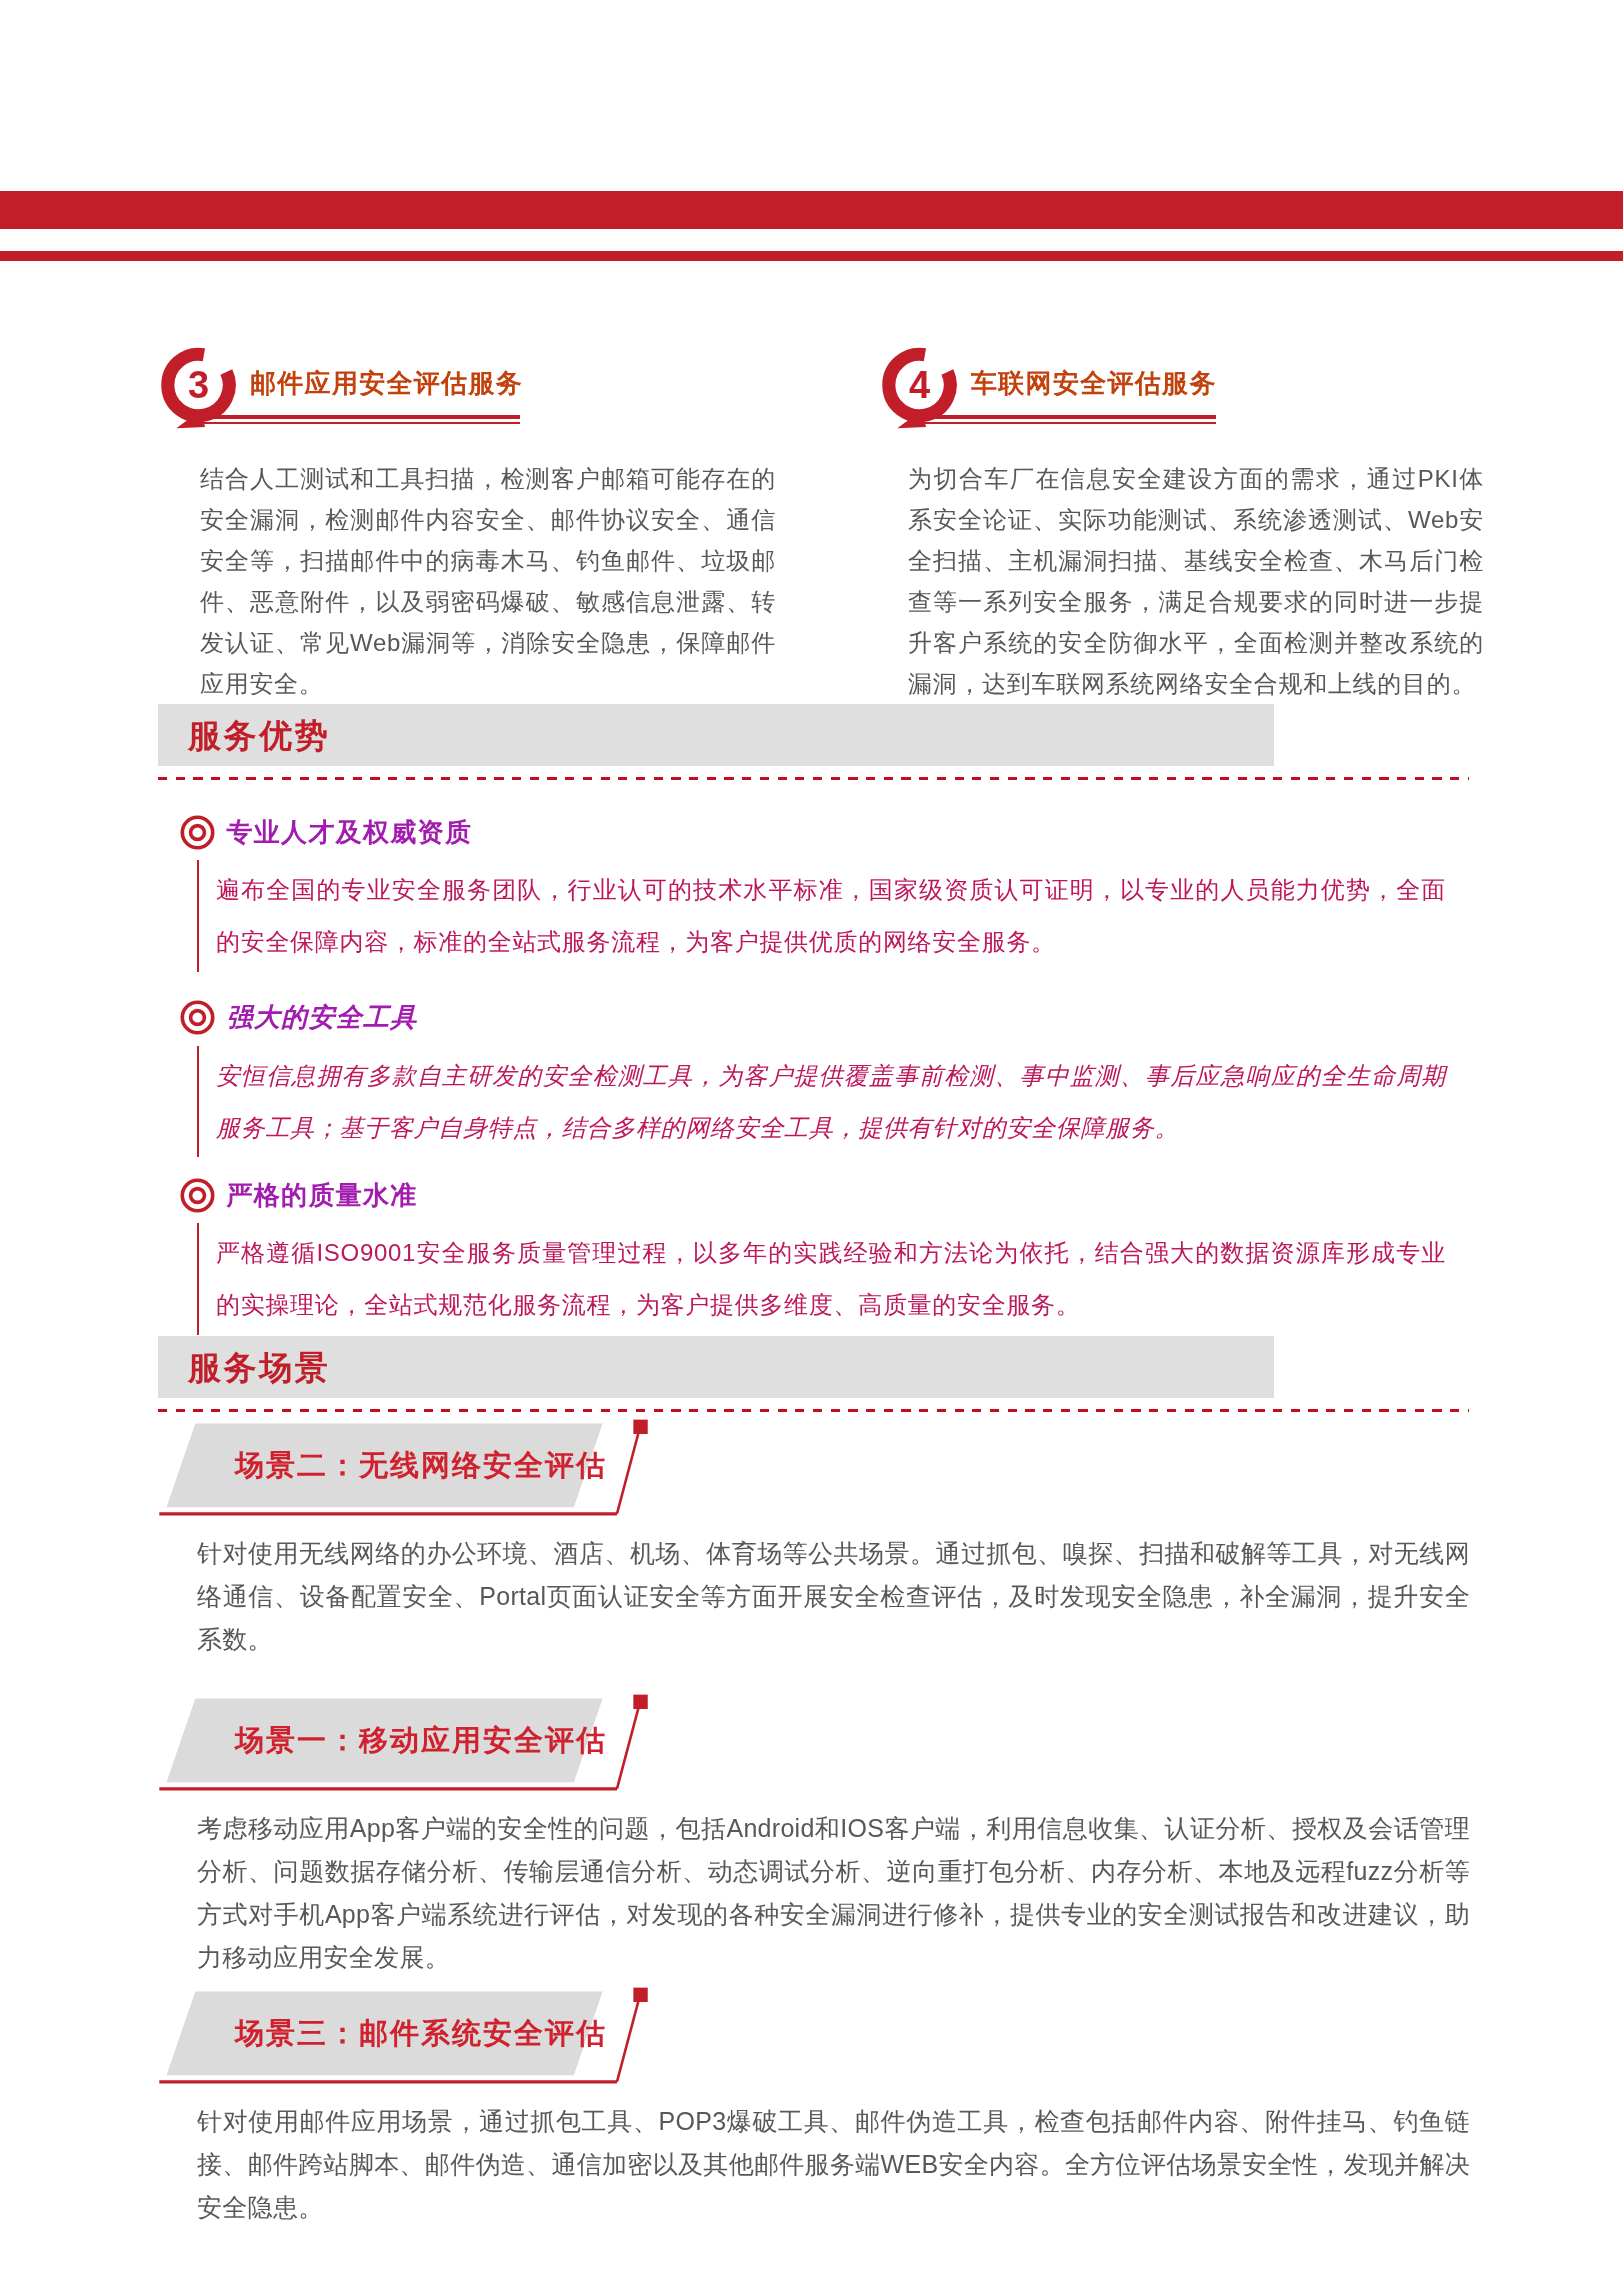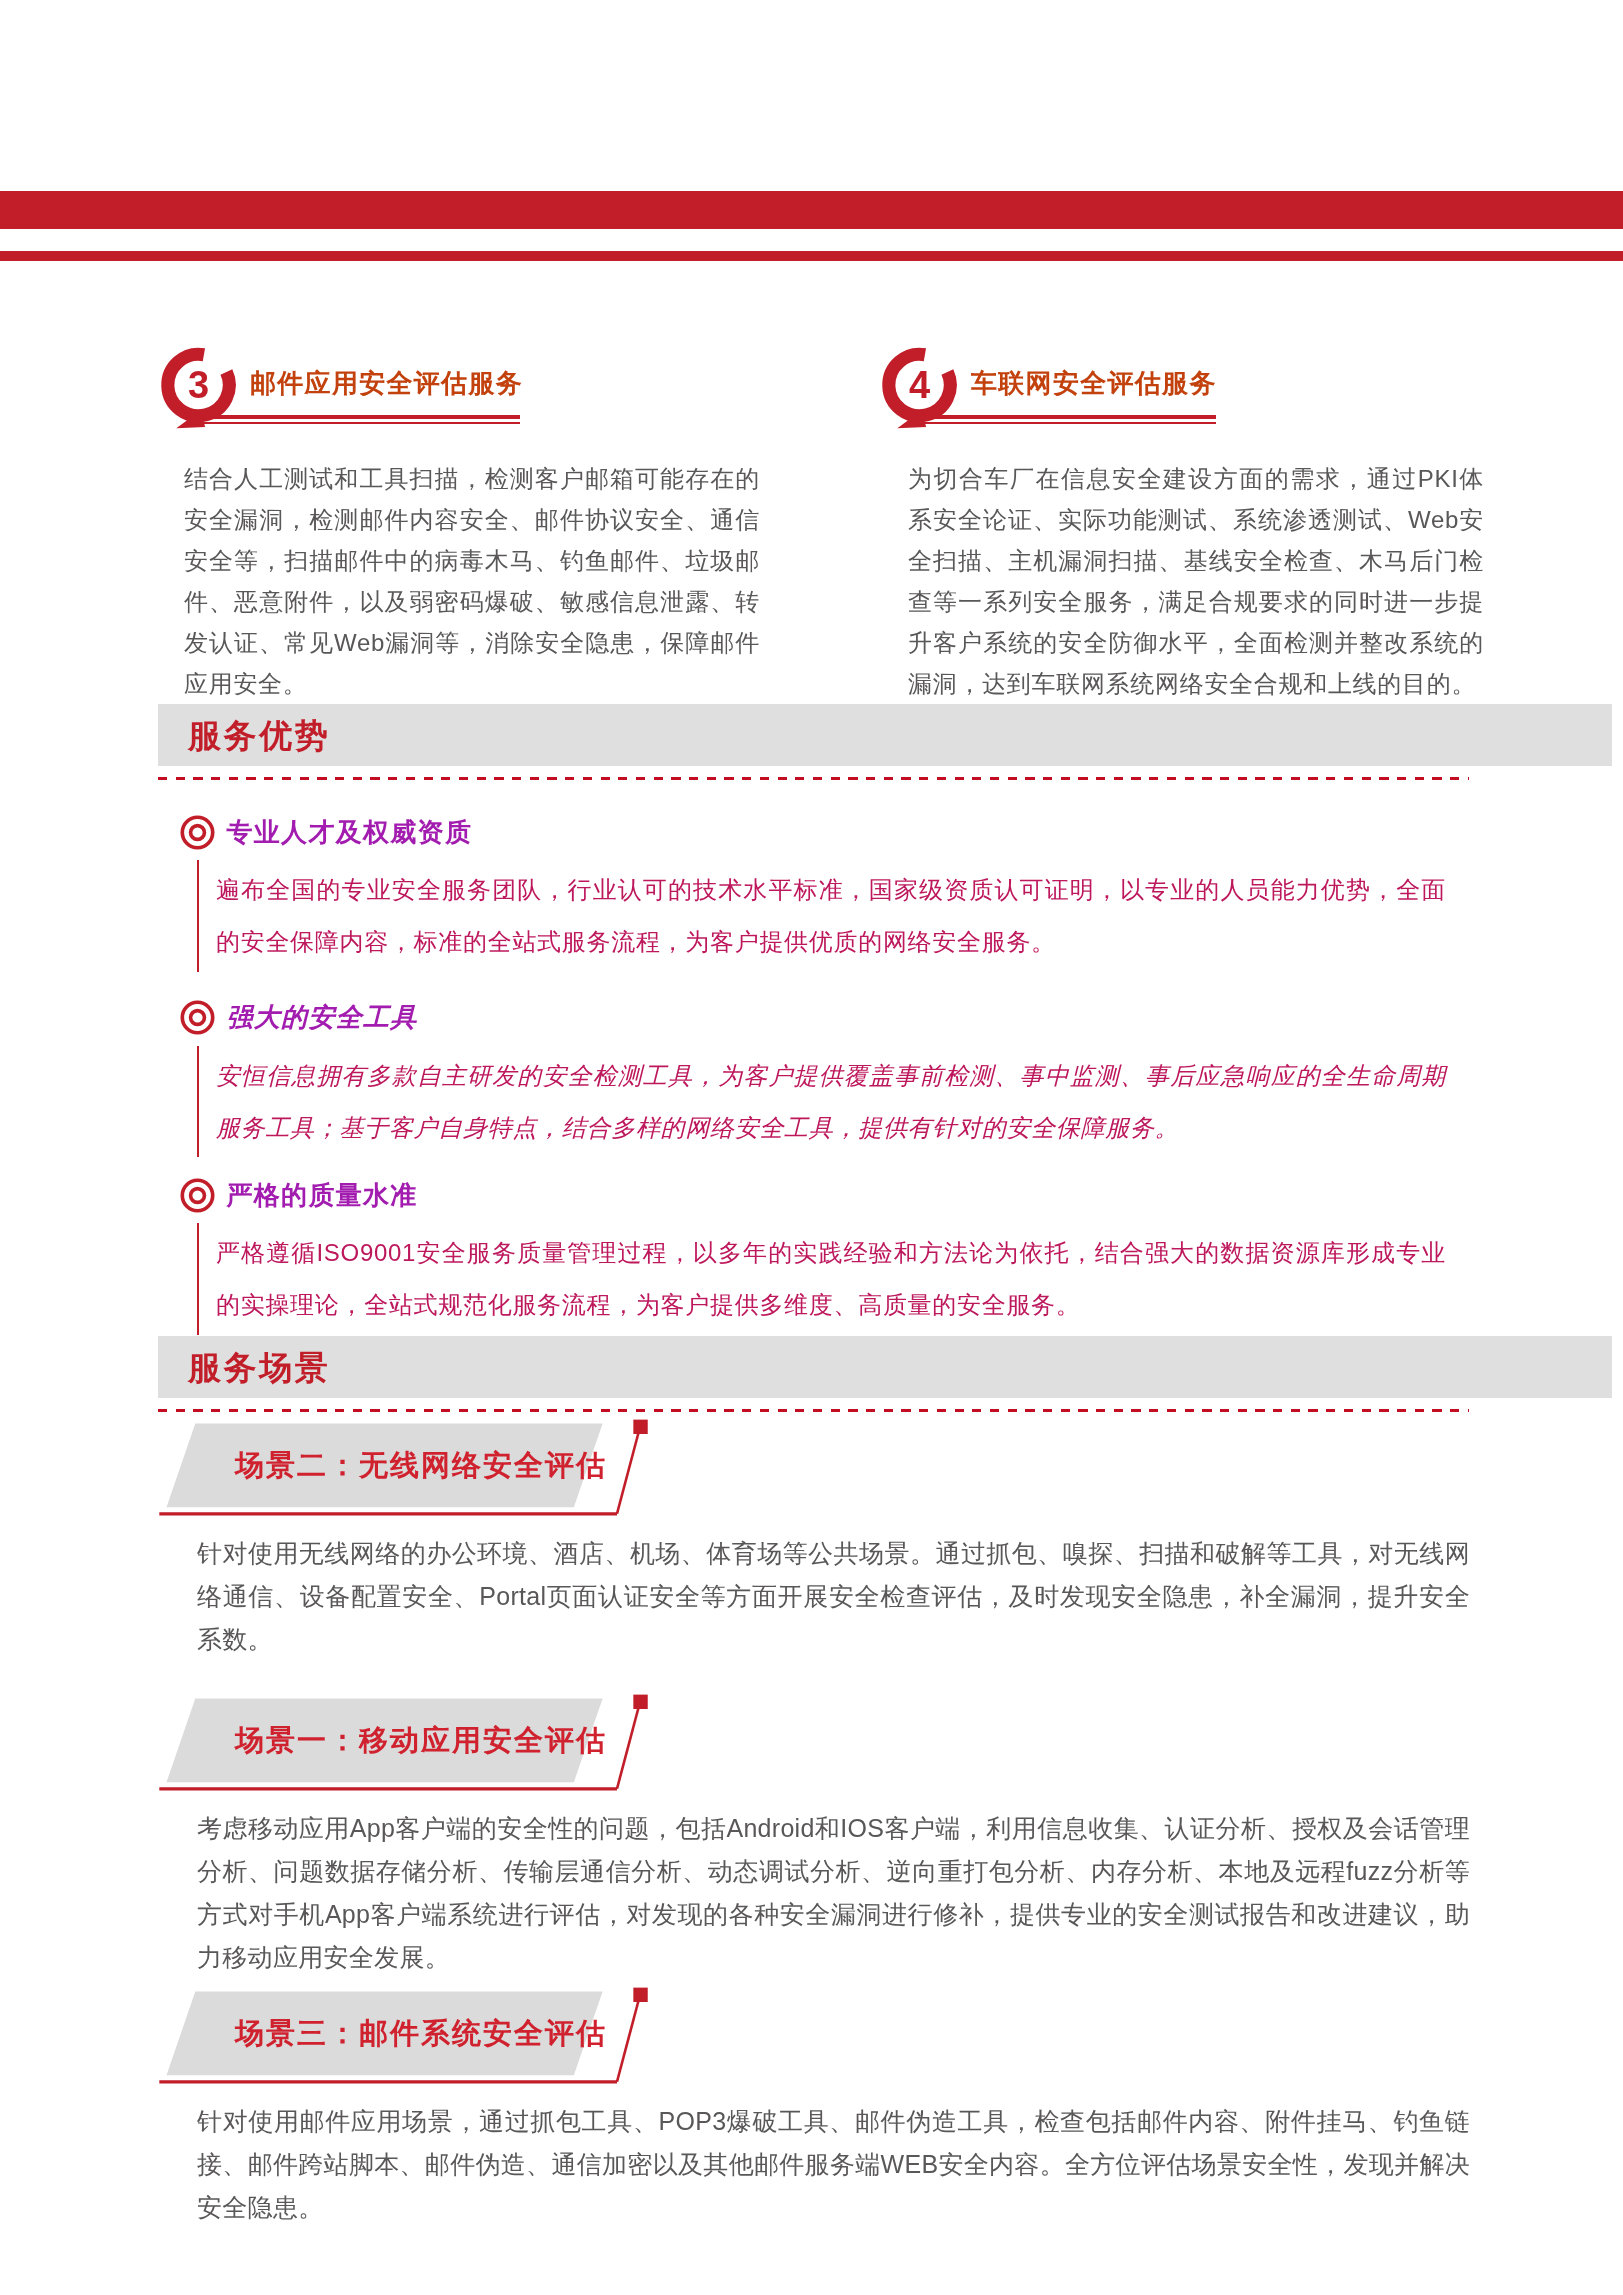--- a/index.html
+++ b/index.html
@@ -22,25 +22,25 @@
   .badge-num { position:absolute; left:21px; top:19.6px; width:39px; height:47px; line-height:47px;
                text-align:center; font-size:38px; font-weight:bold; color:#C11E29; }
   .svc-title { position:absolute; left:92px; top:23.6px; font-size:26px; font-weight:bold; color:#c2410c; letter-spacing:1.3px; }
   .svc-underline { position:absolute; left:30px; top:72px; }
   .svc-underline .u-thick { height:4.6px; background:#C11E29; }
   .svc-underline .u-gap   { height:2.6px; }
   .svc-underline .u-thin  { height:2px; background:#C11E29; }
   .u-a { width:332px; } .u-b { width:307px; }
   .svc-body { margin-top:17px; font-size:24px; line-height:41px; color:#595757;
               text-align:justify; letter-spacing:0.7px; }
-  .svc-col-a .svc-body { margin-left:26px; width:576px; }
+  .svc-col-a .svc-body { margin-left:42px; width:576px; }
   .svc-col-b .svc-body { margin-left:29px; width:576px; }
 
   
-  .section-head { margin-top:0; width:1454px; height:62px; background:#DFDFDF; }
+  .section-head { margin-top:0; width:1116px; height:62px; background:#DFDFDF; }
   .section-head .head-label { display:inline-block; margin:9.2px 0 0 30px; font-size:33px; font-weight:bold;
                               color:#C11E29; letter-spacing:2.6px; line-height:46px; }
   .dashed-rule { margin-top:11px; width:1311px; height:3.3px;
                  background:repeating-linear-gradient(to right,#C30D23 0 9.2px,transparent 9.2px 17.7px); }
   .head-scene { margin-top:1px; }
 
   
   .adv { margin-top:34px; }
   .adv-2 { margin-top:27.5px;font-style:italic; }
   .adv-3 { margin-top:19.6px; }

